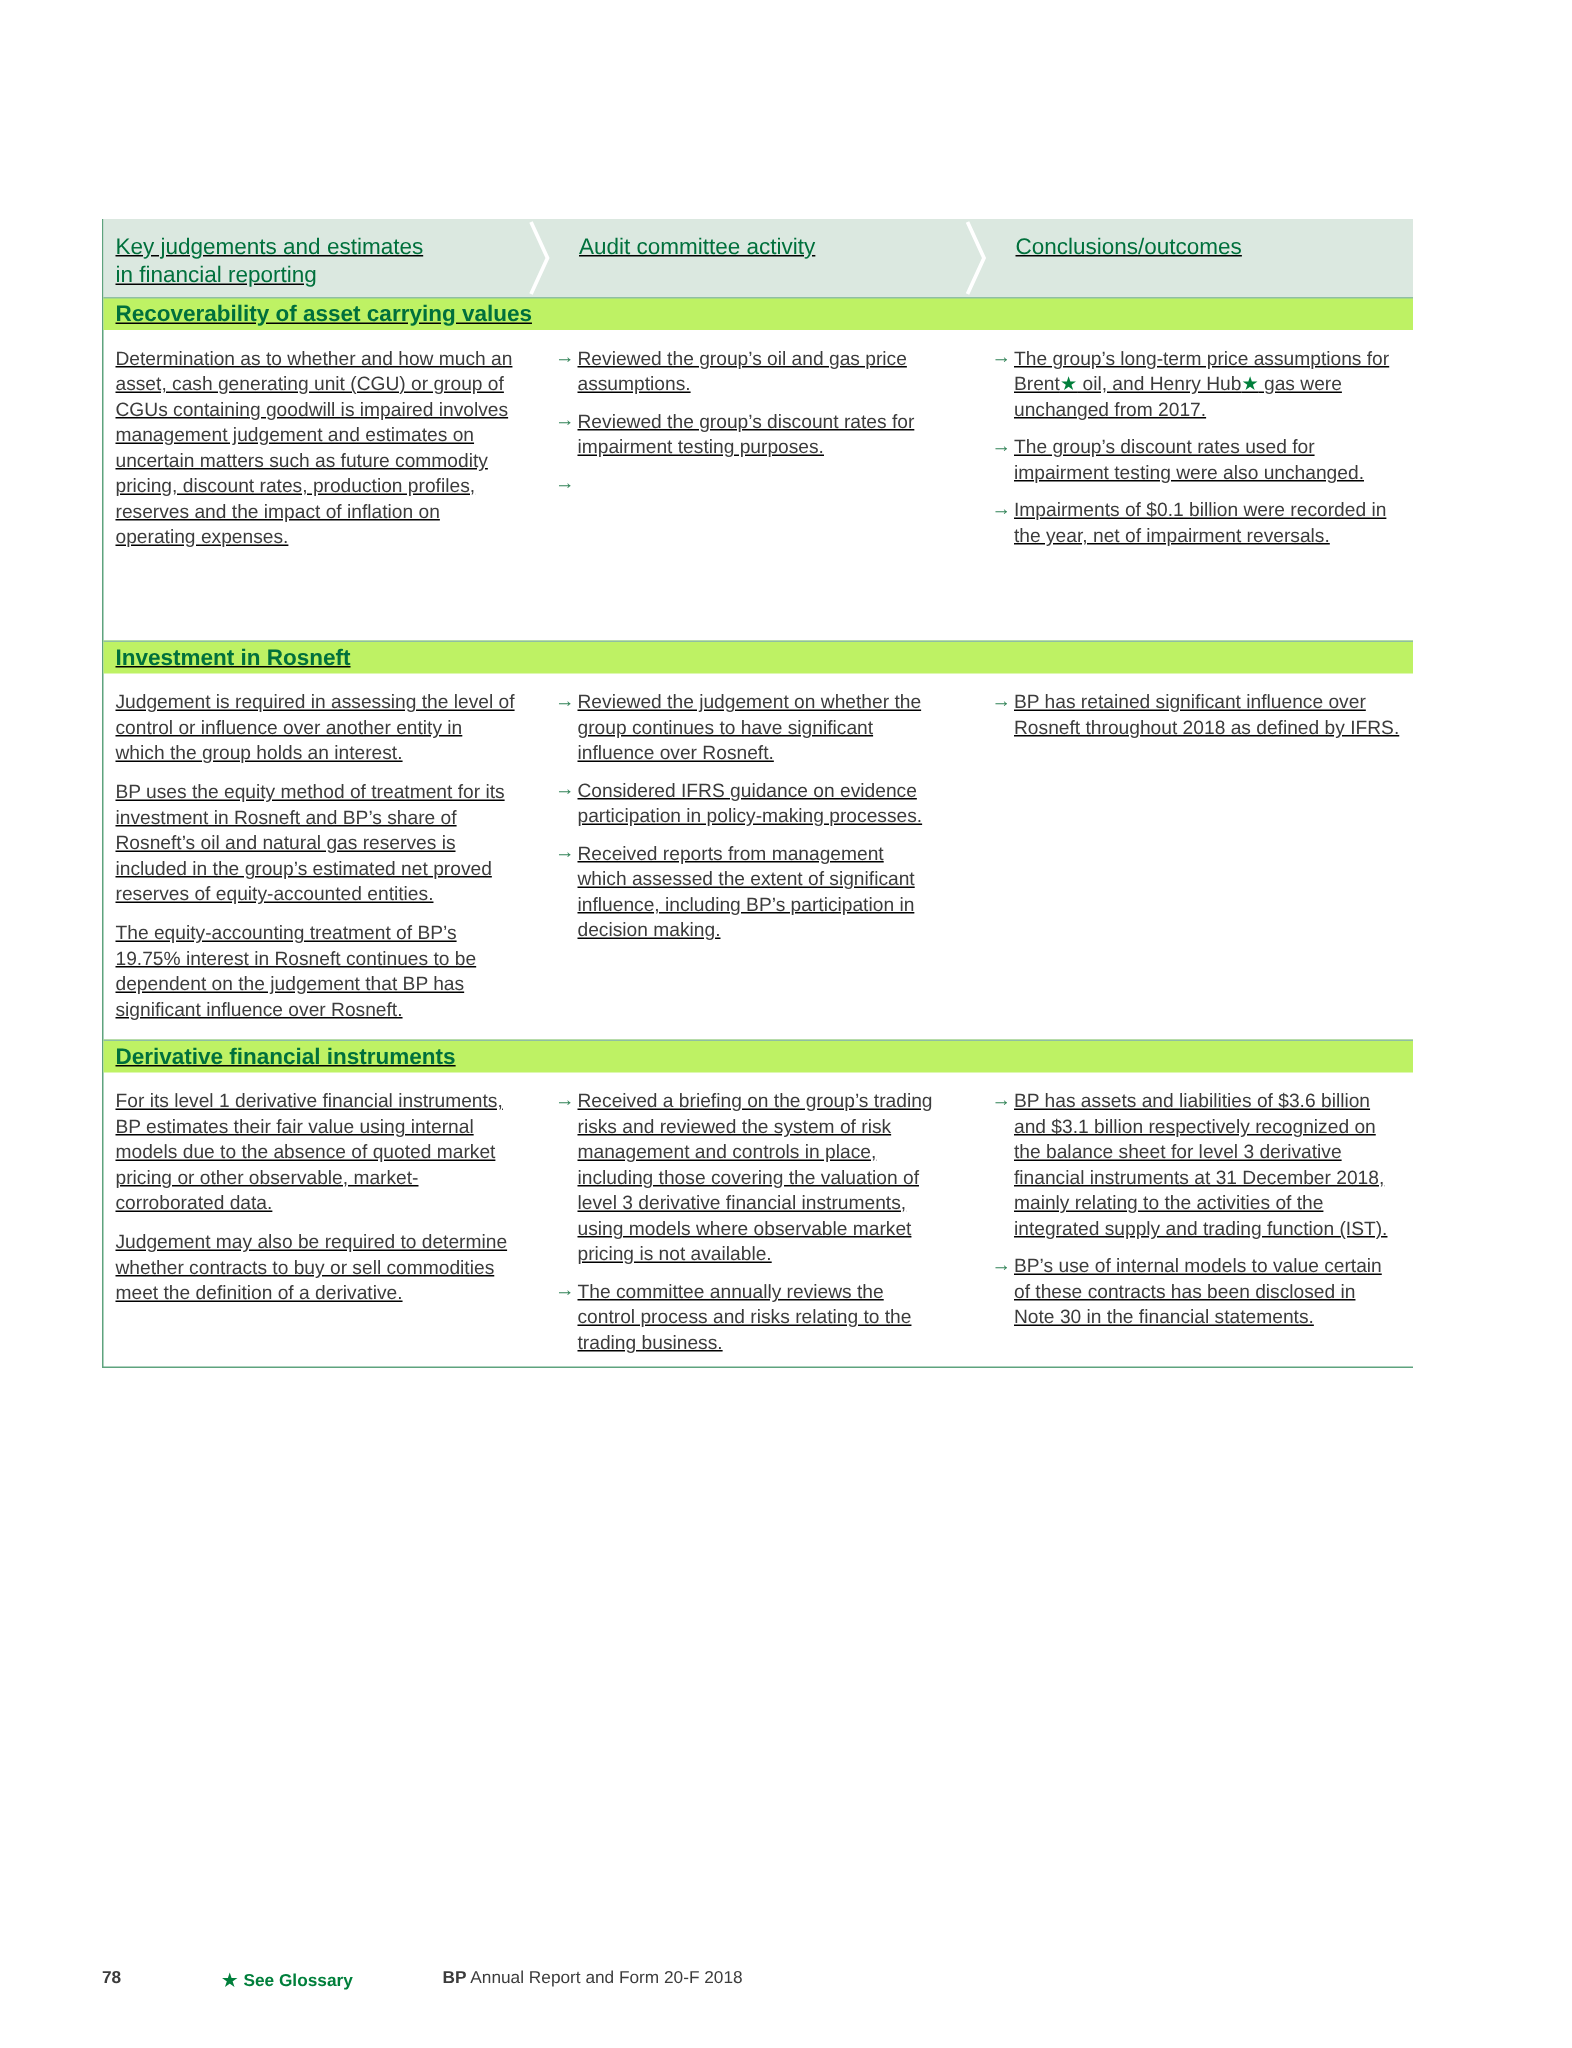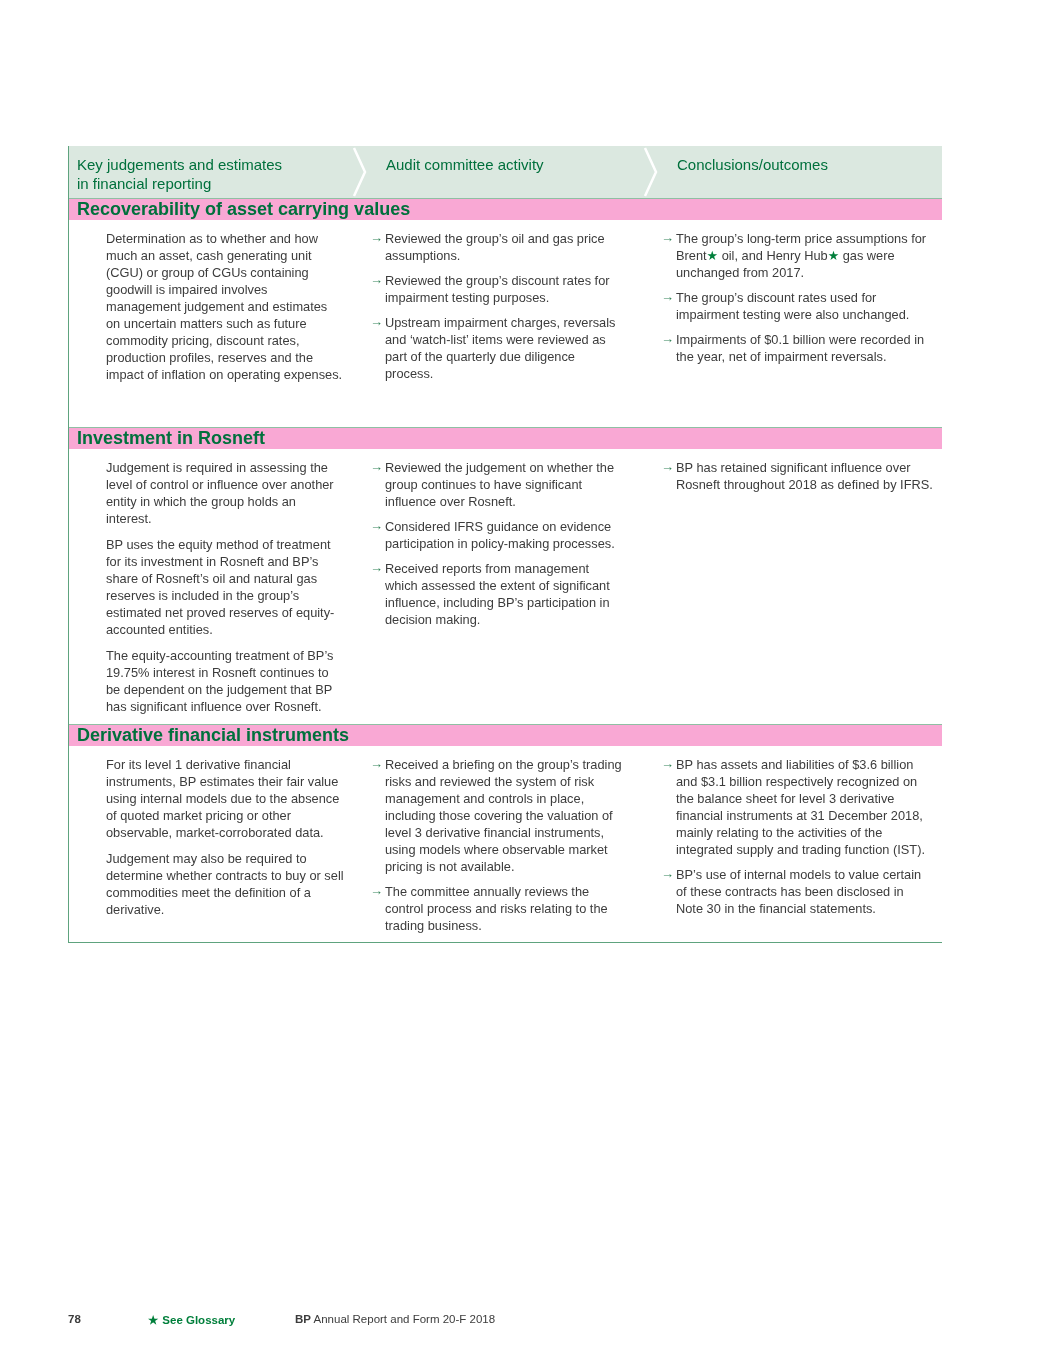--- a/index.html
+++ b/index.html
@@ -7,53 +7,54 @@
     width:1048px; height:1365px; position:relative;
     background:#ffffff;
     font-family:"Liberation Sans", sans-serif;
     -webkit-font-smoothing:antialiased;
   }
   .report-table {
     position:absolute; left:68px; top:146px; width:873px;
     border-left:1px solid #5ea37e;
     border-bottom:1px solid #5ea37e;
     box-sizing:content-box;
+    text-decoration:underline;
   }
   
   .header-band {
     position:relative; height:52px; background:#dbe8e0;
     display:grid; grid-template-columns:291px 291px 291px;
   }
   .header-cell {
     padding-top:9px; font-size:15px; line-height:19px;
     color:#00703c; box-sizing:border-box;
   }
   .header-cell.h1 { padding-left:8px;  padding-right:70px; }
   .header-cell.h2 { padding-left:26px; padding-right:30px; }
   .header-cell.h3 { padding-left:26px; padding-right:33px; }
   .chevron { position:absolute; top:0; width:16px; height:52px; }
   .chevron.pos1 { left:283px; }
   .chevron.pos2 { left:574px; }
   
   .section-bar {
-    height:21px; line-height:21px; background:#f9a8d4;
+    height:21px; line-height:21px; background:#bef264;
     border-top:1px solid #8fbfa3;
-    font-size:18px; font-weight:bold; color:#00703c;
+    font-size:15px; font-weight:bold; color:#00703c;
     padding-left:8px;
   }
   
   .section-content {
     display:grid; grid-template-columns:291px 291px 291px;
     padding-top:10px; box-sizing:border-box;
   }
   .section-content.s1 { min-height:207px; }
   .section-content.s2 { min-height:244px; }
   .section-content.s3 { min-height:196px; }
   .cell { font-size:12.8px; line-height:17px; color:#3c3c3c; box-sizing:border-box; }
-  .cell.c1 { padding-left:8px;  padding-right:16px;margin-left:29px; }
+  .cell.c1 { padding-left:8px;  padding-right:16px; }
   .cell.c2 { padding-left:10px; padding-right:28px; }
   .cell.c3 { padding-left:10px; padding-right:8px; }
   .para { margin:0 0 9px 0; }
   .bullet { position:relative; padding-left:15px; margin:0 0 8px 0; }
   .bullet .arrow {
     position:absolute; left:0; top:-1px;
     color:#35855a; font-size:13px;
   }
   .star { color:#007f3b; }
   
@@ -93,21 +94,20 @@
       <div class="bullet">
         <span class="arrow">→</span>
         <span>Reviewed the group’s oil and gas price assumptions.</span>
       </div>
       <div class="bullet">
         <span class="arrow">→</span>
         <span>Reviewed the group’s discount rates for impairment testing purposes.</span>
       </div>
       <div class="bullet">
         <span class="arrow">→</span>
-        <span>Upstream impairment charges, reversals and ‘watch-list’ items were reviewed as part of the quarterly due diligence process.</span>
       </div>
     </div>
     <div class="cell c3">
       <div class="bullet">
         <span class="arrow">→</span>
         <span>The group’s long-term price assumptions for Brent<span class="star">★</span> oil, and Henry Hub<span class="star">★</span> gas were unchanged from 2017.</span>
       </div>
       <div class="bullet">
         <span class="arrow">→</span>
         <span>The group’s discount rates used for impairment testing were also unchanged.</span>

